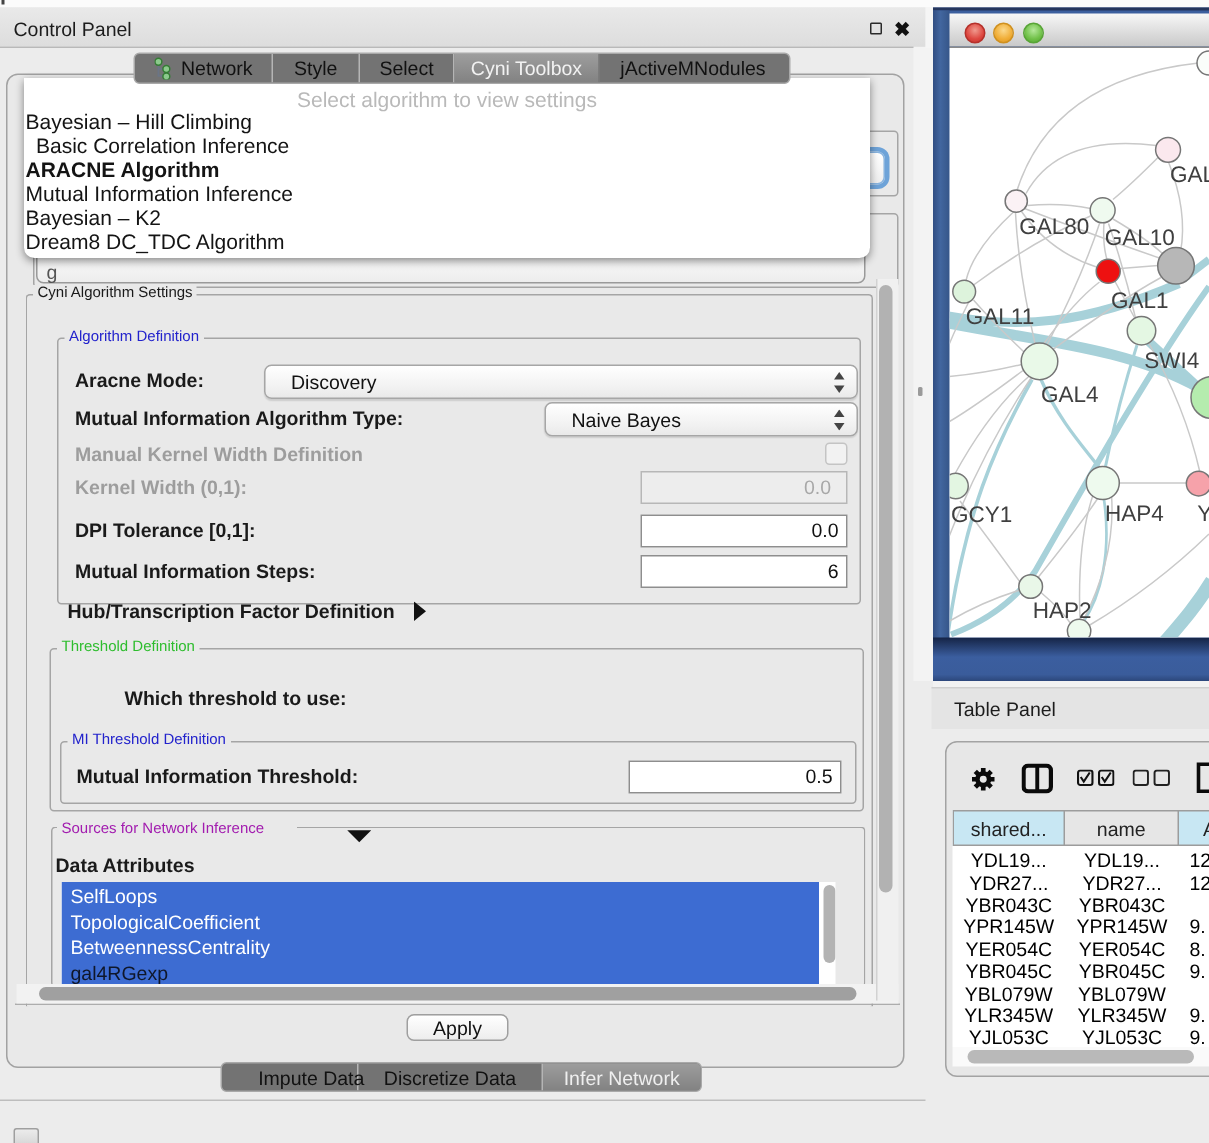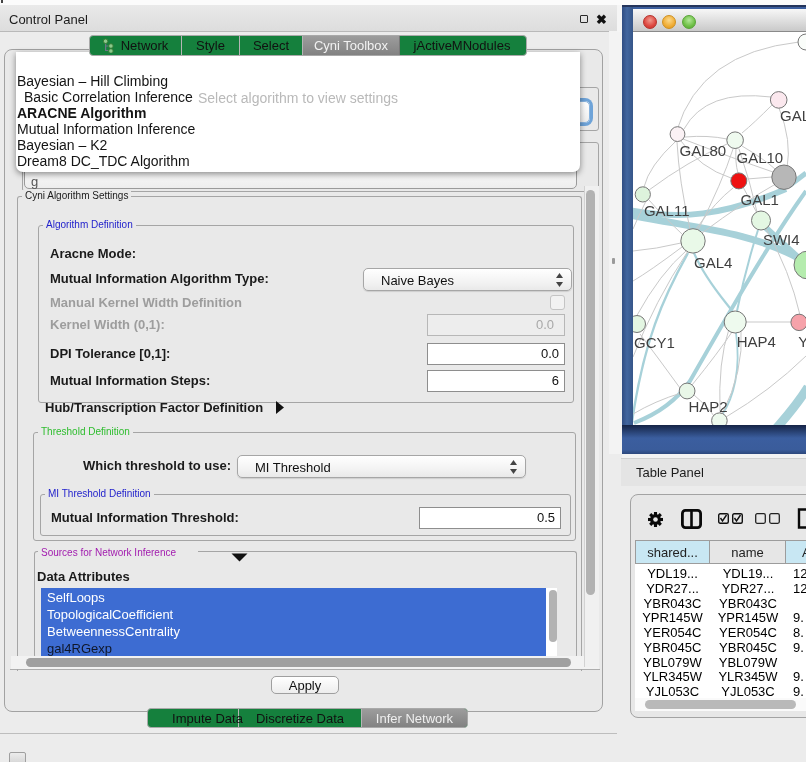--- a/index.html
+++ b/index.html
@@ -10,21 +10,21 @@
 .lblg{position:absolute;font-size:13px;font-weight:bold;color:#9d9d9d;white-space:nowrap;}
 .fieldset{position:absolute;border:1px solid #a5a5a5;border-radius:3px;}
 .legend{position:absolute;font-size:10px;background:#e9e9e9;padding:0 3px;white-space:nowrap;}
 .tfield{position:absolute;background:#fff;border:1px solid #8e8e8e;font-size:13px;color:#111;
   text-align:right;padding:0 5px;line-height:20px;}
 .combo{position:absolute;border:1px solid #a6a6a6;border-radius:5px;
   background:linear-gradient(#ffffff,#f1f1f1 70%,#e9e9e9);box-shadow:0 1px 1px rgba(0,0,0,0.12);
   font-size:13px;color:#111;}
 .combo .ct{position:absolute;left:17px;top:50%;transform:translateY(-50%);white-space:nowrap;}
 .combo .ar{position:absolute;right:7px;top:50%;transform:translateY(-50%);width:9px;height:14px;}
-.seg{position:absolute;display:flex;background:#15803d;border:1px solid #a9a9a9;border-radius:4px;
+.seg{position:absolute;display:flex;background:#737373;border:1px solid #a9a9a9;border-radius:4px;
   height:20px;box-sizing:border-box;overflow:hidden;font-size:13px;color:#111;}
 .seg .s{display:flex;align-items:center;justify-content:center;border-right:1px solid #b5b5b5;
   white-space:nowrap;box-sizing:border-box;}
 .seg .s:last-child{border-right:none;}
 .seg .sel{background:linear-gradient(#9d9d9d,#828282);color:#fff;border-right:1px solid #787878;}
 svg{display:block;}
 </style>
 </head>
 <body>
 <div class="abs" style="left:0;top:0;width:806px;height:5px;background:#fbfbfb;"></div>
@@ -51,20 +51,27 @@
 
   <div class="abs" style="left:10px;top:664px;width:590px;height:1px;background:#adadad;"></div>
 
   <div class="fieldset" style="left:17px;top:191px;width:563px;height:474px;border-bottom:none;border-radius:3px 3px 0 0;"></div>
   <div class="legend" style="left:22px;top:185px;color:#1a1a1a;">Cyni Algorithm Settings</div>
 
   <div class="fieldset" style="left:38px;top:220px;width:534px;height:176px;"></div>
   <div class="legend" style="left:43px;top:214px;color:#2222cc;">Algorithm Definition</div>
 
   <div class="lbl" style="left:50px;top:241px;">Aracne Mode:</div>
+  <div class="combo" style="left:176px;top:238px;width:394px;height:21px;">
+    <span class="ct">Discovery</span>
+    <svg class="ar" viewBox="0 0 9 14">
+        <path d="M4.5 0 L8 5 H1 Z" fill="#444"></path>
+        <path d="M4.5 14 L1 9 H8 Z" fill="#444"></path>
+      </svg>
+  </div>
 
   <div class="lbl" style="left:50px;top:266px;">Mutual Information Algorithm Type:</div>
   <div class="combo" style="left:363px;top:263px;width:207px;height:21px;">
     <span class="ct">Naive Bayes</span>
     <svg class="ar" viewBox="0 0 9 14">
         <path d="M4.5 0 L8 5 H1 Z" fill="#444"></path>
         <path d="M4.5 14 L1 9 H8 Z" fill="#444"></path>
       </svg>
   </div>
 
@@ -82,27 +89,20 @@
 
   <div class="lbl" style="left:45px;top:395px;">Hub/Transcription Factor Definition</div>
   <svg class="abs" style="left:275px;top:396px;" width="10" height="13" viewBox="0 0 10 13">
       <path d="M1 0 L9 6.5 L1 13 Z" fill="#111"></path>
     </svg>
 
   <div class="fieldset" style="left:33px;top:427px;width:541px;height:107px;"></div>
   <div class="legend" style="left:38px;top:421px;color:#2ebd2e;">Threshold Definition</div>
 
   <div class="lbl" style="left:83px;top:453px;">Which threshold to use:</div>
-  <div class="combo" style="left:237px;top:450px;width:287px;height:21px;">
-    <span class="ct">MI Threshold</span>
-    <svg class="ar" viewBox="0 0 9 14">
-        <path d="M4.5 0 L8 5 H1 Z" fill="#444"></path>
-        <path d="M4.5 14 L1 9 H8 Z" fill="#444"></path>
-      </svg>
-  </div>
 
   <div class="fieldset" style="left:40px;top:489px;width:529px;height:40px;"></div>
   <div class="legend" style="left:45px;top:483px;color:#2222cc;">MI Threshold Definition</div>
 
   <div class="lbl" style="left:51px;top:505px;">Mutual Information Threshold:</div>
   <div class="tfield" style="left:419px;top:502px;width:130px;height:20px;">0.5</div>
 
   <div class="fieldset" style="left:34px;top:546px;width:541px;height:106px;border-bottom:none;"></div>
   <div class="legend" style="left:38px;top:542px;color:#a21caf;padding-right:22px;">Sources for Network Inference</div>
   <svg class="abs" style="left:231px;top:548px;z-index:2;" width="17" height="9" viewBox="0 0 17 9">
@@ -144,21 +144,21 @@
       </svg>Network</div>
     <div class="s" style="width:58px;">Style</div>
     <div class="s" style="width:63px;">Select</div>
     <div class="s sel" style="width:97px;color:#f2f2f2;">Cyni Toolbox</div>
     <div class="s" style="width:124px;">jActiveMNodules</div>
   </div>
 </div>
 
 <div class="abs" style="z-index:5;left:16px;top:52px;width:564px;height:120px;background:#fff;border-radius:0 0 7px 7px;
    box-shadow:0 2px 6px rgba(0,0,0,0.45);font-size:14px;color:#141414;">
-  <div class="abs" style="left:0;top:6px;width:564px;text-align:center;color:#b9b9b9;margin-top:32px;">Select algorithm to view settings</div>
+  <div class="abs" style="left:0;top:6px;width:564px;text-align:center;color:#b9b9b9;">Select algorithm to view settings</div>
   <div class="abs" style="left:1px;top:21px;">Bayesian – Hill Climbing</div>
   <div class="abs" style="left:8px;top:37px;">Basic Correlation Inference</div>
   <div class="abs" style="left:1px;top:53px;font-weight:bold;">ARACNE Algorithm</div>
   <div class="abs" style="left:1px;top:69px;">Mutual Information Inference</div>
   <div class="abs" style="left:1px;top:85px;">Bayesian – K2</div>
   <div class="abs" style="left:1px;top:101px;">Dream8 DC_TDC Algorithm</div>
 </div>
 
 <div class="abs" style="left:609px;top:31px;width:13px;height:423px;background:#f3f3f3;"></div>
 <div class="abs" style="left:617px;top:5px;width:5px;height:27px;background:#f5f5f5;"></div>

